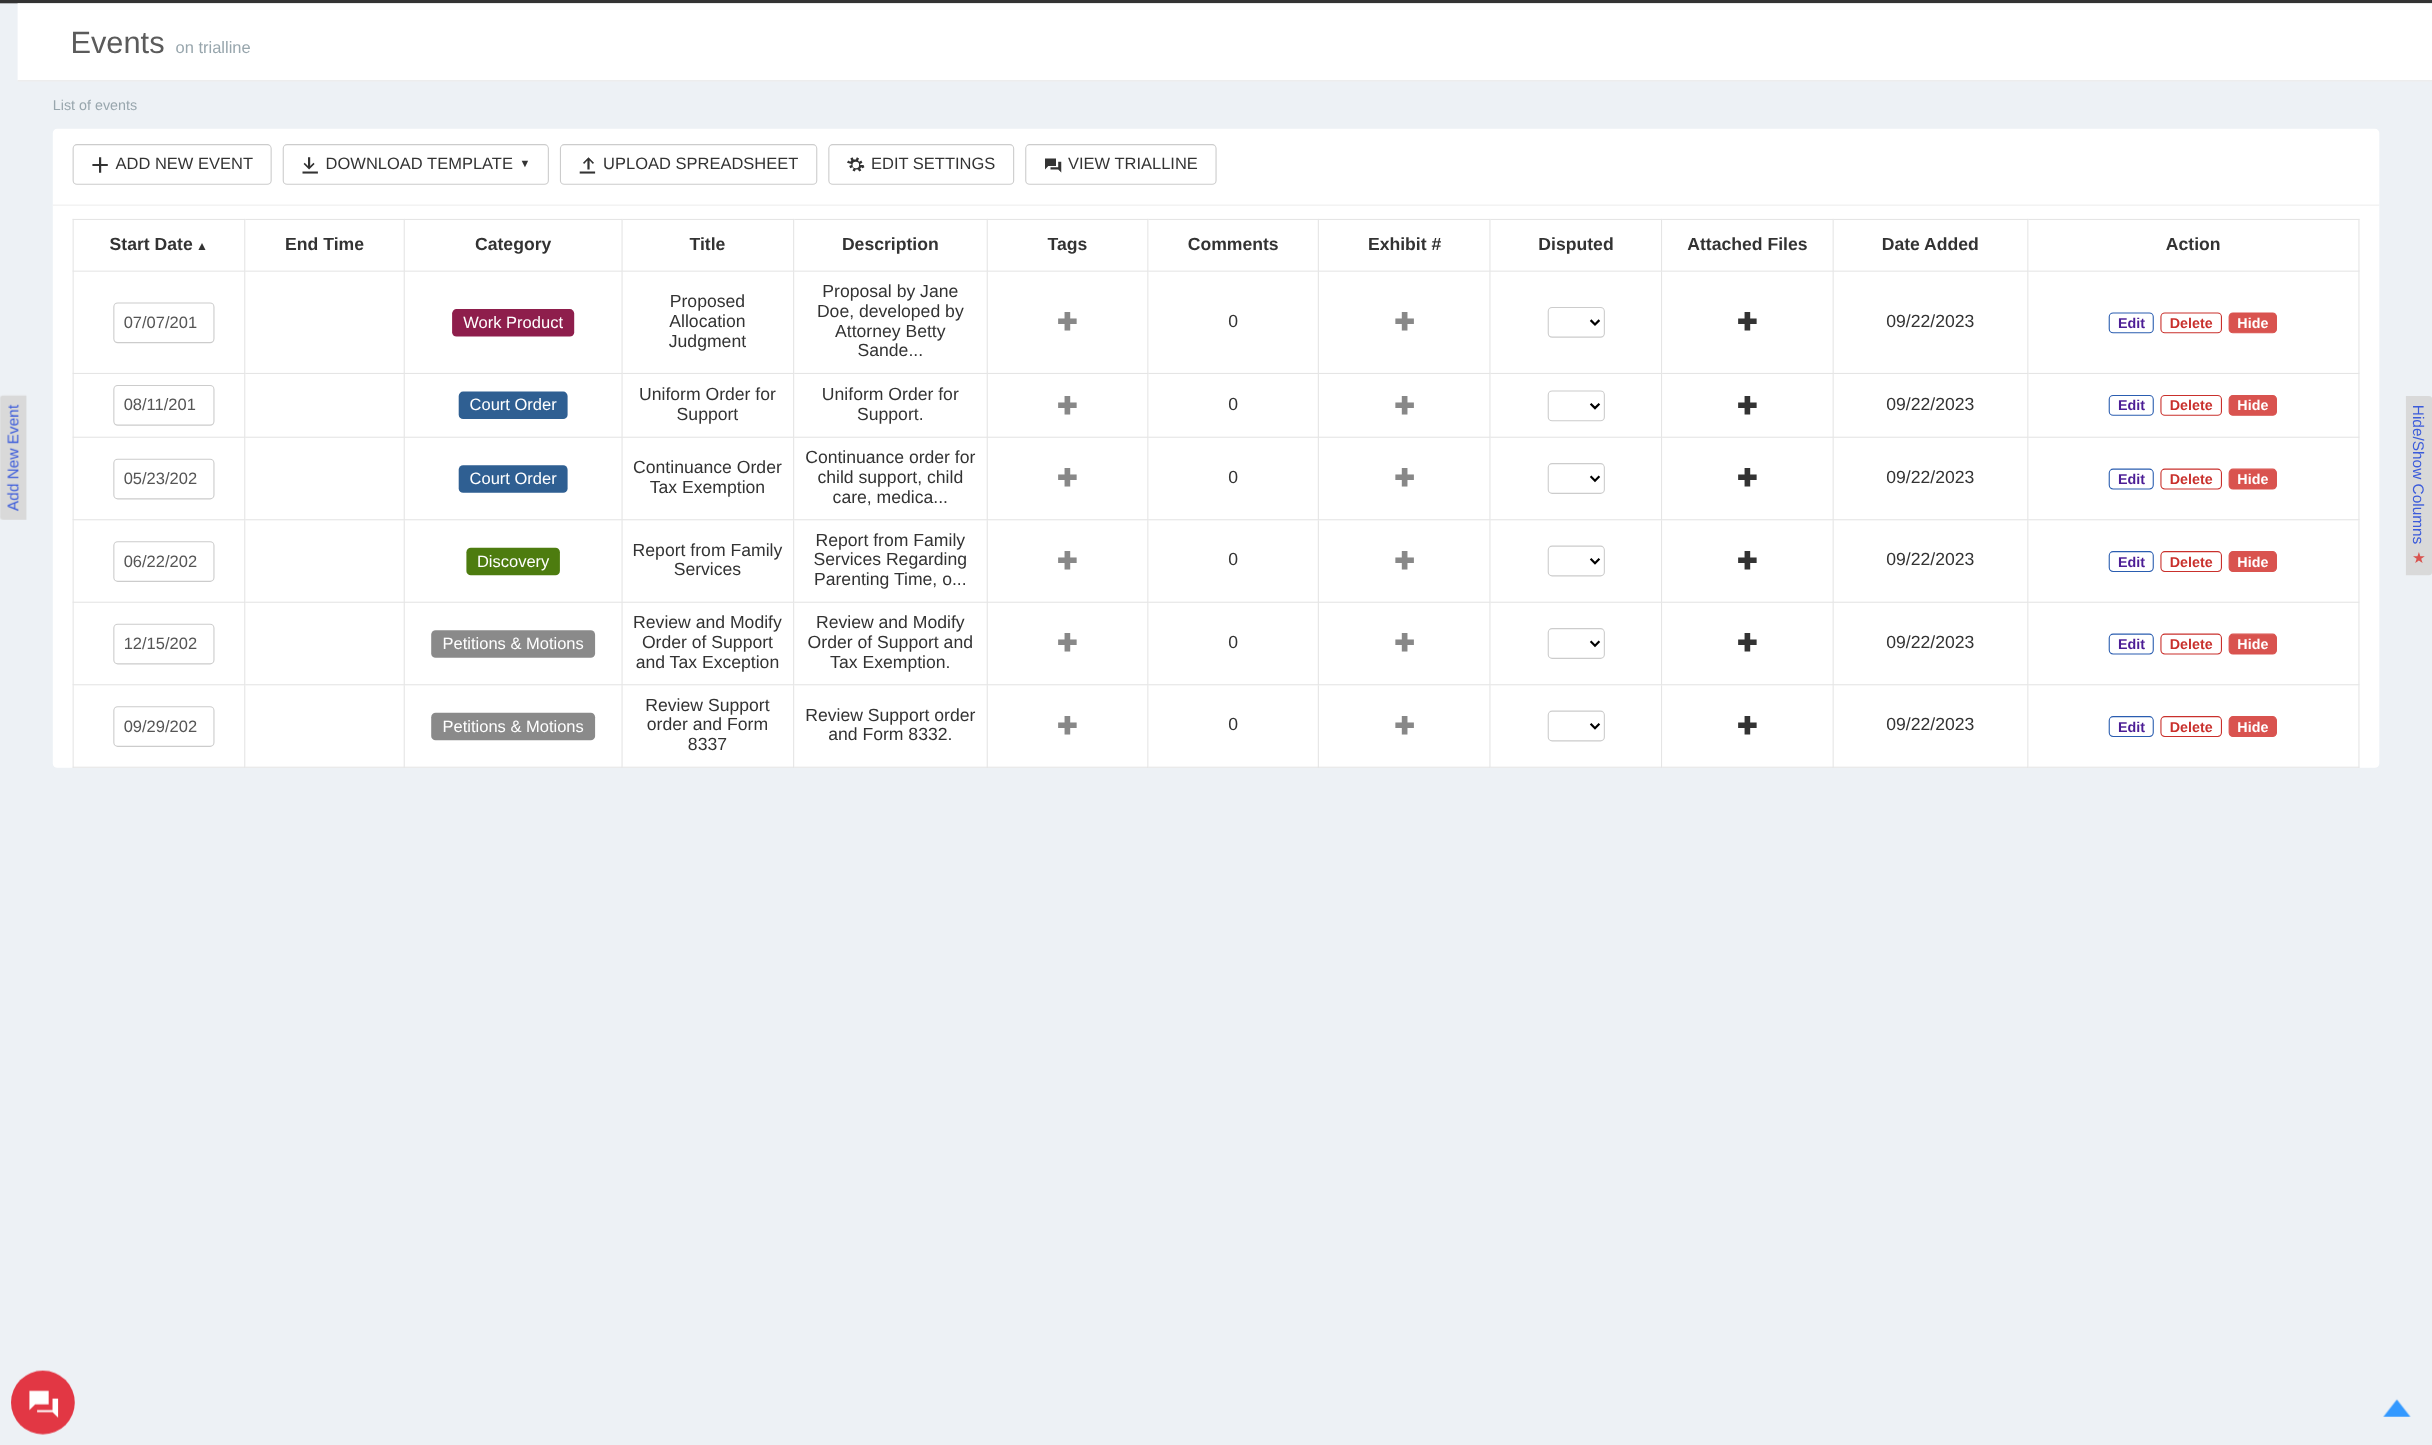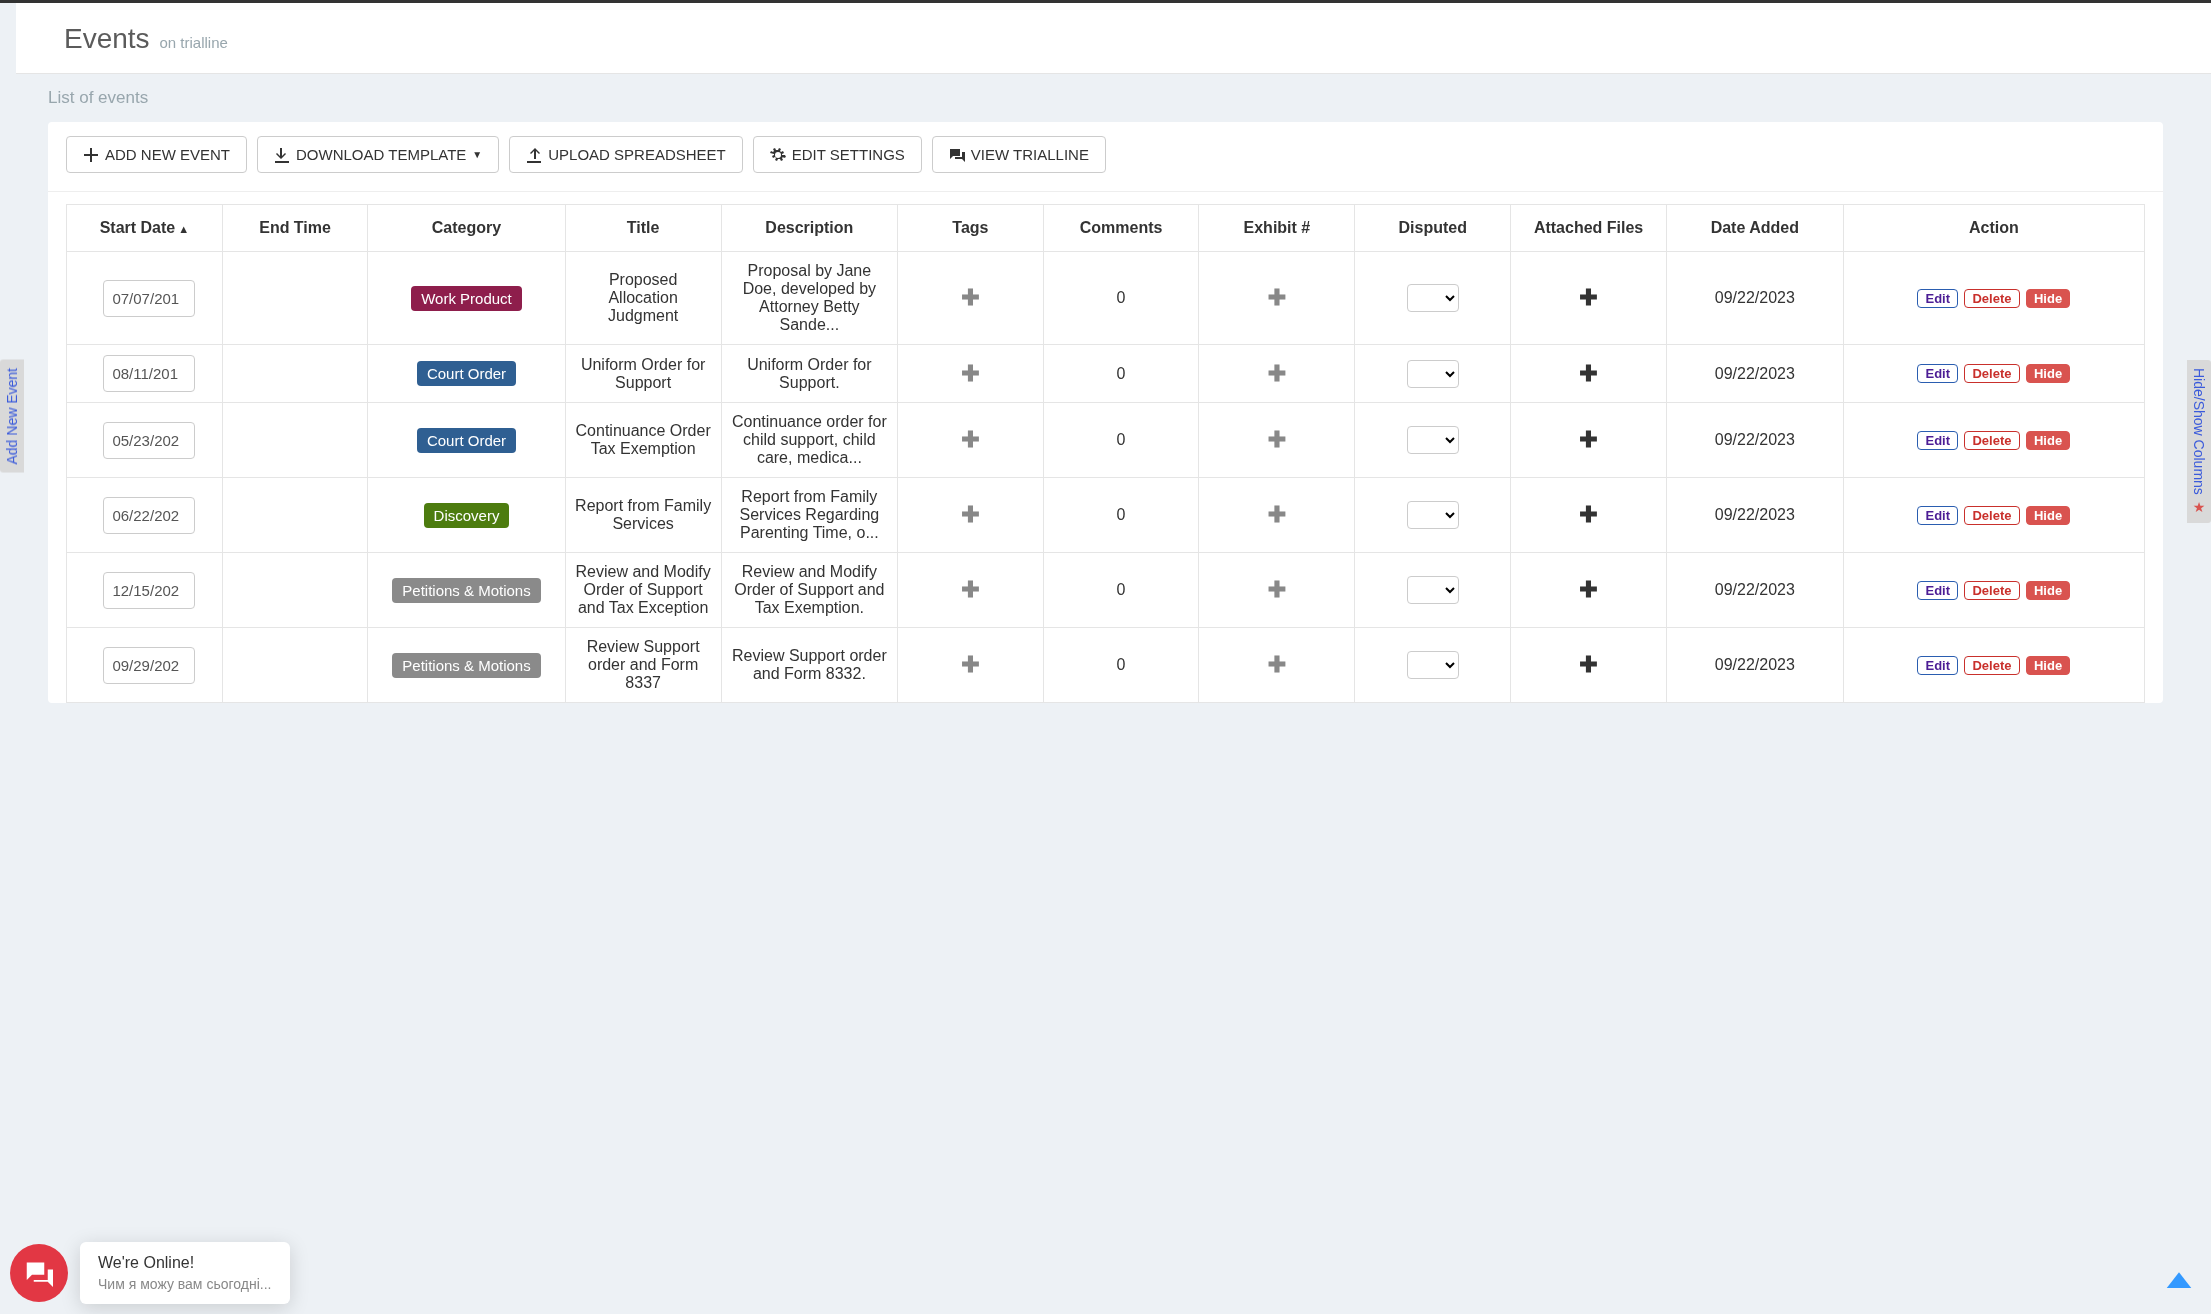--- a/index.html
+++ b/index.html
@@ -22,21 +22,21 @@
   color: #5b5b5b;
   display: inline;
 }
 .page-header .subtitle {
   font-size: 15px;
   color: #98a6ad;
   margin-left: 6px;
 }
 .breadcrumb-bar {
   padding: 14px 48px;
-  font-size: 17px;
+  font-size: 13px;
   color: #98a6ad;
 }
 .panel {
   background: #fff;
   margin: 0 48px 40px;
   padding: 14px 0 0;
   border-radius: 4px;
 }
 .toolbar {
   padding: 0 18px 18px;
@@ -382,23 +382,19 @@
   <span>Hide/Show Columns</span>
   <span class="star">★</span>
 </div>
 
 <div class="chat-bubble">
   <div class="chat-icon">
     <svg width="28" height="28" viewBox="0 0 16 16" fill="#fff">
         <path d="M1 2h10v7H4l-3 3V2zm4 11h8l3 3V6h-3v6H5v1z"></path>
       </svg>
   </div>
-  <div class="chat-card">
-    <div class="title">We're Online!</div>
-    <div class="sub">Чим я можу вам сьогодні...</div>
-  </div>
 </div>
 
 <div class="scroll-top">
   <svg width="28" height="28" viewBox="0 0 16 16" fill="currentColor">
       <path d="M8 3l7 9H1z"></path>
     </svg>
 </div>
 
 </body></html>

